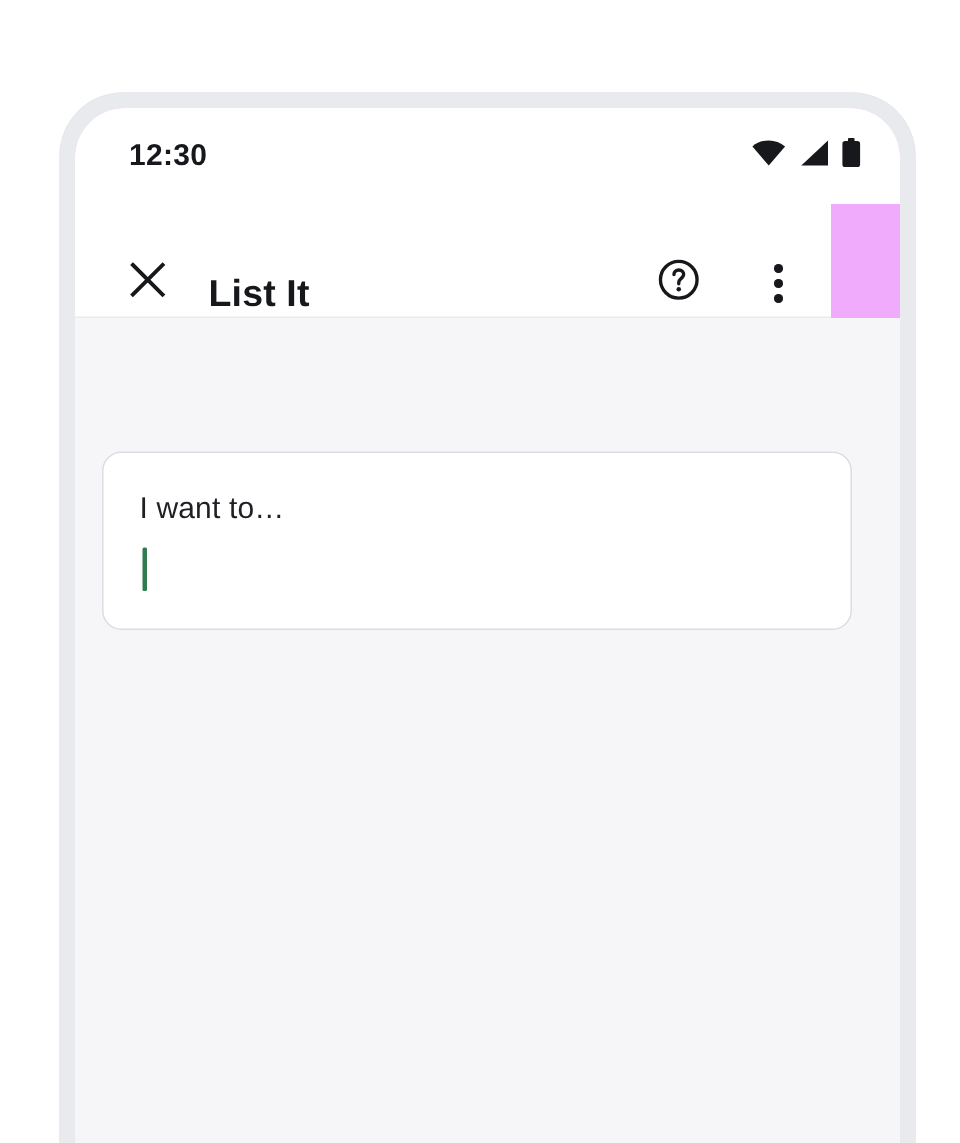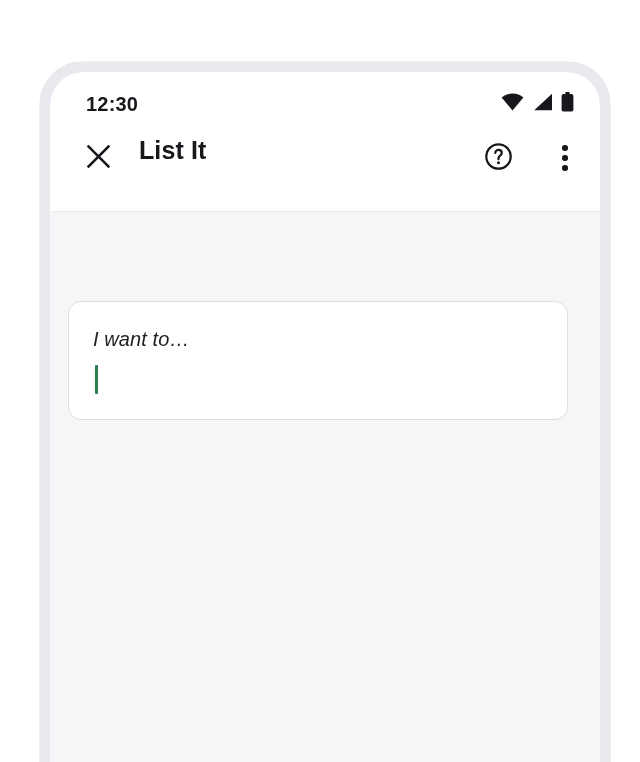--- a/index.html
+++ b/index.html
@@ -65,27 +65,27 @@
     align-items: center;
     gap: 8px;
   }
   .status-ico { display: block; }
 
   
   #app-toolbar {
     position: absolute;
     left: 0;
     top: 64px;
-    width: 550px;
+    width: 504px;
     height: 76px;
     background: #ffffff;
     border-bottom: 1px solid #ebebee;
     box-sizing: border-box;
     display: flex;
-    align-items: flex-start;
+    align-items: flex-end;
   }
   #close-button {
     width: 44px;
     height: 44px;
     margin-left: 26px;
     display: flex;
     align-items: center;
     justify-content: center;
     cursor: pointer;
     flex: 0 0 auto;
@@ -129,21 +129,20 @@
   }
 
   
   #content-area {
     position: absolute;
     left: 0;
     top: 140px;
     width: 550px;
     height: 550px;
     background: #f6f6f9;
-    font-style: italic;
   }
 
   #input-card {
     position: absolute;
     left: 18px;
     top: 89px;            
     width: 500px;
     height: 119px;
     background: #ffffff;
     border: 1px solid #dcdce2;

